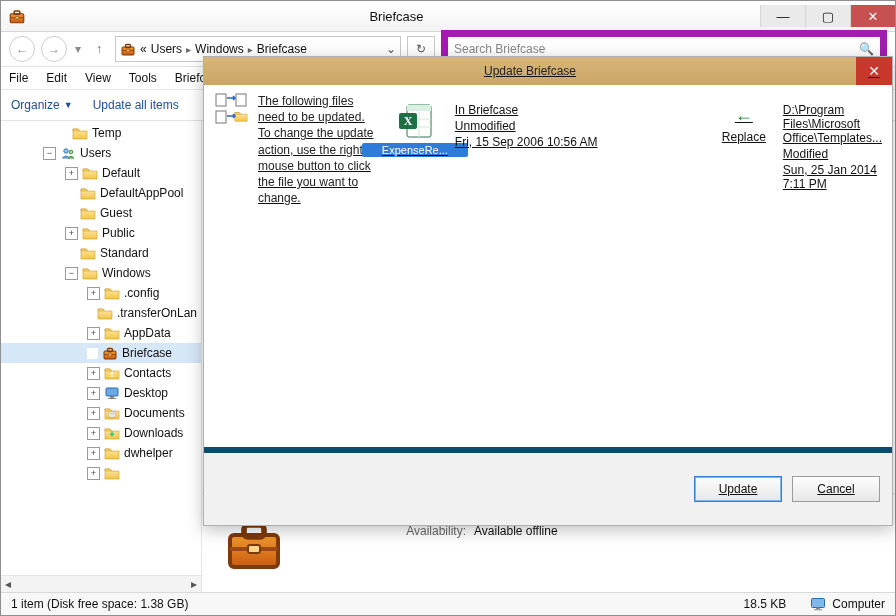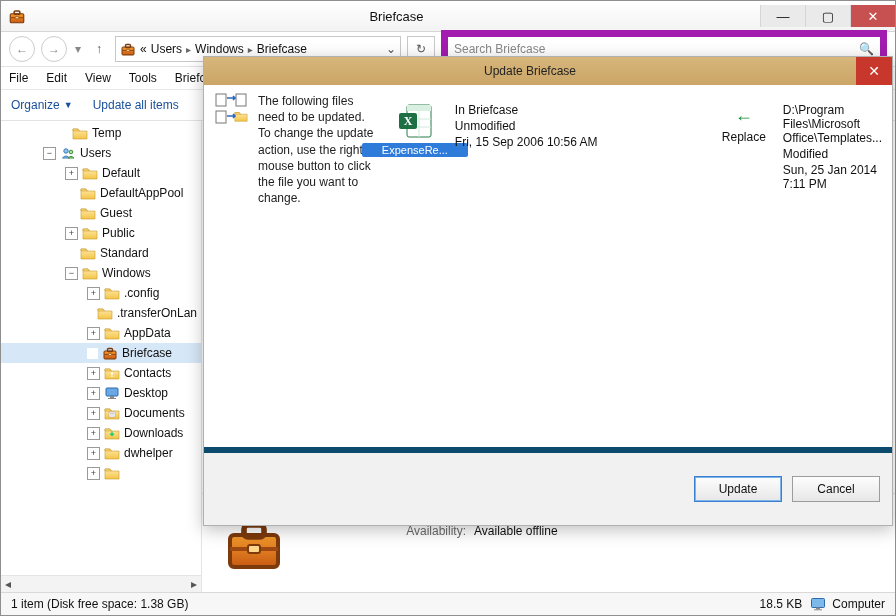--- a/index.html
+++ b/index.html
@@ -49,25 +49,25 @@
   .content-main { flex:1; }
   .details-pane { height:86px; border-top:1px solid #e5e5e5; display:flex; padding:6px 12px; gap:16px; }
   .details-big-icon { width:80px; display:flex; align-items:center; justify-content:center; }
   .details-cols { display:flex; gap:36px; align-items:flex-start; padding-top:4px; }
   .details-label { color:#6a6a6a; text-align:right; }
   .details-row { display:flex; gap:8px; height:18px; align-items:center; }
   .shared-swatch { width:16px; height:16px; }
   
   .statusbar { height:22px; border-top:1px solid #d9d9d9; display:flex; align-items:center; padding:0 10px; background:#f7f7f7; }
   .status-spacer { flex:1; }
-  .status-seg { margin-left:8px; display:flex; align-items:center; gap:6px; }
+  .status-seg { margin-left:24px; display:flex; align-items:center; gap:6px; }
   
   svg { display:block; }
   
-  .dialog { position:absolute; left:202px; top:55px; right:2px; height:468px; border:1px solid #b0b0b0; background:#ec4899; box-shadow:0 4px 16px rgba(0,0,0,.25); display:flex; flex-direction:column; z-index:10; }
+  .dialog { position:absolute; left:202px; top:55px; right:2px; height:468px; border:1px solid #b0b0b0; background:#ec4899; box-shadow:0 4px 16px rgba(0,0,0,.25); display:flex; flex-direction:column; z-index:10;text-decoration:underline; }
   .dlg-title { height:28px; background:linear-gradient(#d7b67c,#caa566); display:flex; align-items:center; color:#222; }
   .dlg-title-text { flex:1; text-align:center; }
   .dlg-close { width:36px; height:28px; background:#c7372c; color:#fff; display:flex; align-items:center; justify-content:center; font-size:14px; }
   .dlg-body { flex:1; background:#fff; display:flex; flex-direction:row; padding:6px 10px 0 10px; }
   .dlg-msg-row { display:flex; gap:10px; }
   .dlg-msg-icon { width:34px; height:34px; flex:0 0 34px; }
   .dlg-msg { font-size:12px; color:#222; line-height:1.35; padding-top:2px; }
   .dlg-file-area { flex:1; display:flex; padding-top:10px; }
   .file-col { width:80px; display:flex; flex-direction:column; align-items:center; }
   .file-ico { width:40px; height:40px; }

